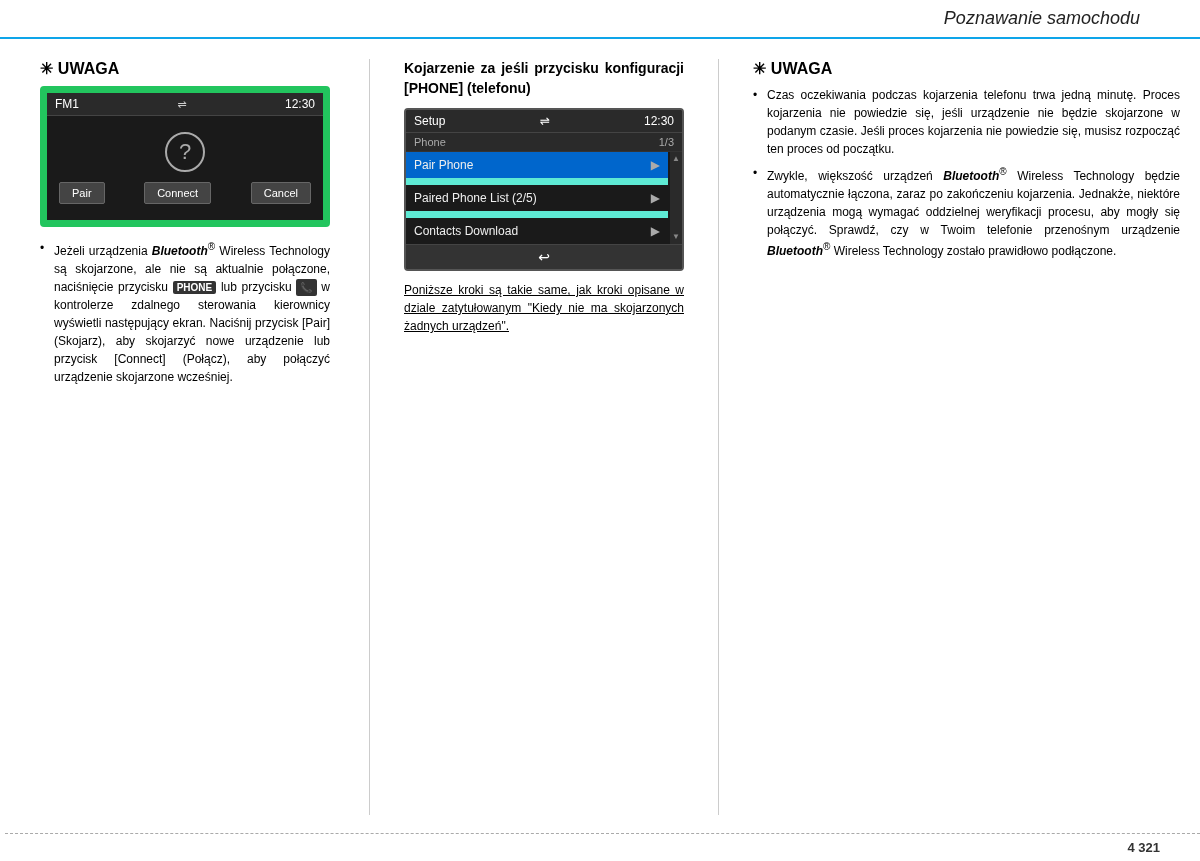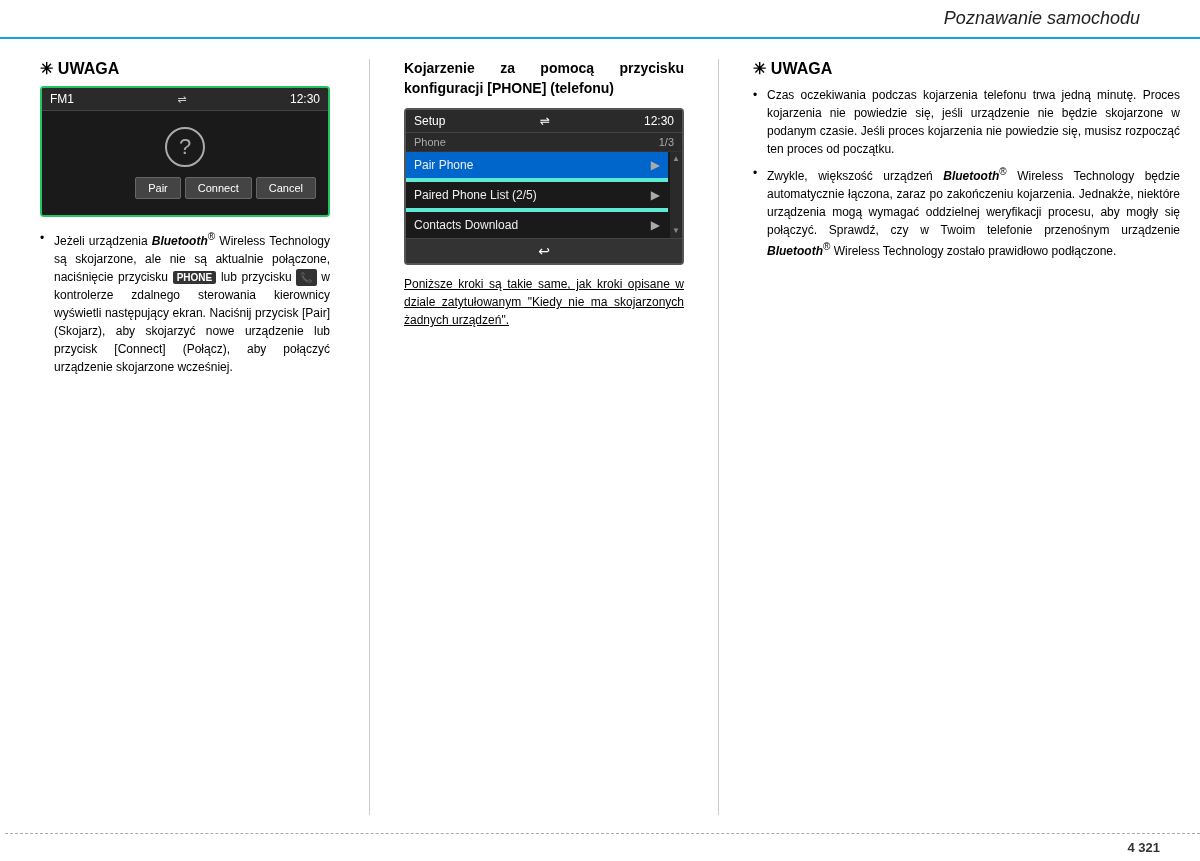--- a/index.html
+++ b/index.html
@@ -80,21 +80,21 @@
       font-weight: bold;
       margin-bottom: 8px;
       display: flex;
       align-items: center;
       gap: 4px;
     }
 
     
     .screen-mockup {
       background: #1a1a1a;
-      border: 2px solid #22c55e;
+      border: 7px solid #22c55e;
       border-radius: 4px;
       padding: 0;
       margin-bottom: 12px;
       overflow: hidden;
       width: 100%;
     }
     .screen-topbar {
       background: #2a2a2a;
       color: #fff;
       font-size: 12px;
@@ -128,21 +128,21 @@
     }
     .screen-msg {
       font-size: 11px;
       color: #ccc;
       margin-bottom: 12px;
       line-height: 1.4;
     }
     .screen-buttons {
       display: flex;
       gap: 4px;
-      justify-content: flex-end;
+      justify-content: space-between;
     }
     .screen-btn {
       background: #444;
       color: #fff;
       border: 1px solid #666;
       padding: 4px 12px;
       font-size: 11px;
       border-radius: 2px;
       cursor: pointer;
     }
@@ -224,21 +224,21 @@
       padding: 3px 8px;
       border-bottom: 1px solid #333;
       display: flex;
       justify-content: space-between;
     }
     .setup-menu-item {
       display: flex;
       align-items: center;
       justify-content: space-between;
       padding: 6px 8px;
-      border-bottom: 4px solid #5eead4;
+      border-bottom: 7px solid #5eead4;
       color: #eee;
       font-size: 12px;
     }
     .setup-menu-item:last-child {
       border-bottom: none;
     }
     .setup-menu-item.active {
       background: #0066cc;
     }
     .chevron-right {
@@ -341,21 +341,21 @@
       <li>
         Jeżeli urządzenia <span class="bold-italic">Bluetooth</span><sup>®</sup> Wireless Technology są skojarzone, ale nie są aktualnie połączone, naciśnięcie przycisku <span class="inline-badge">PHONE</span> lub przycisku <span class="phone-icon-inline">📞</span> w kontrolerze zdalnego sterowania kierownicy wyświetli następujący ekran. Naciśnij przycisk [Pair] (Skojarz), aby skojarzyć nowe urządzenie lub przycisk [Connect] (Połącz), aby połączyć urządzenie skojarzone wcześniej.
       </li>
     </ul>
   </div>
 
   <div class="vert-divider"></div>
 
   <div class="mid-col">
     <h2 class="mid-heading">
-      Kojarzenie za pomocą przycisku konfiguracji [PHONE] (telefonu)
+      Kojarzenie za jeśli przycisku konfiguracji [PHONE] (telefonu)
     </h2>
 
     <div class="setup-screen">
       <div class="setup-topbar">
         <span>Setup</span>
         <span>⇌</span>
         <span>12:30</span>
       </div>
       <div class="setup-header-row">
         <span>Phone</span>

